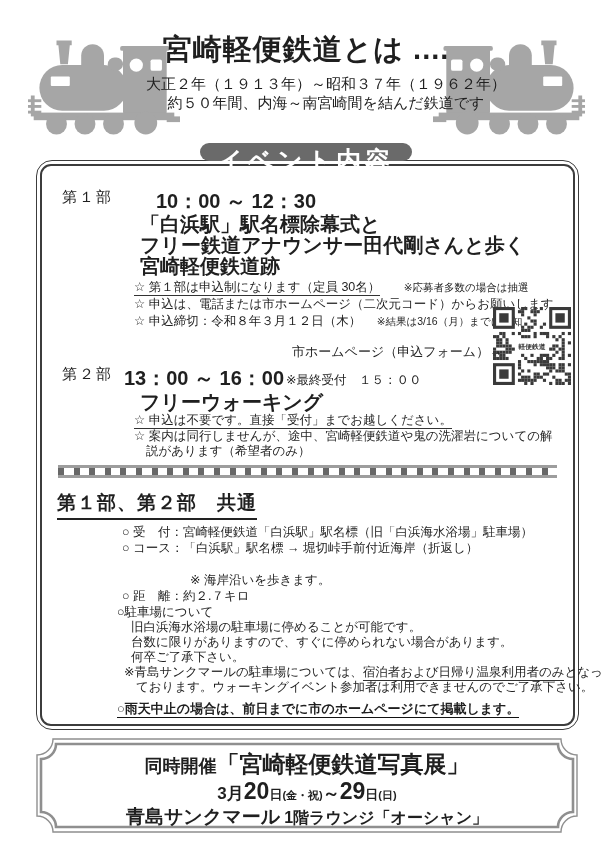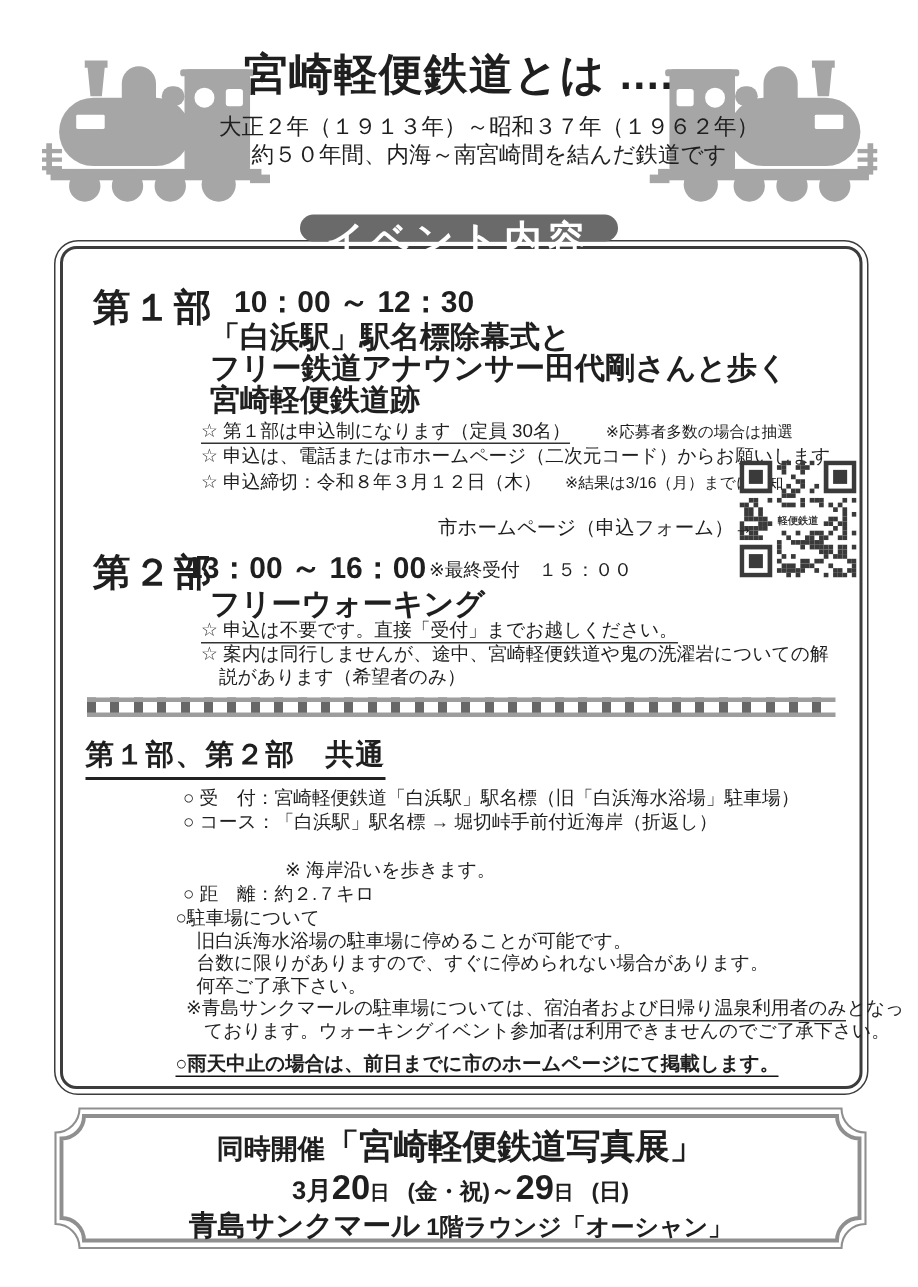--- a/index.html
+++ b/index.html
@@ -21,21 +21,21 @@
   .loco.right{transform:scaleX(-1);}
   .hd-title{left:0;right:0;top:30px;text-align:center;font-size:29px;font-weight:bold;letter-spacing:1px;}
   .hd-sub{left:0;right:0;text-align:center;font-size:15px;padding-left:40px;}
   
   .main-box{position:absolute;left:36px;top:160px;width:541px;height:568px;
     border:1.5px solid var(--box-border);border-radius:16px;}
   .main-box .inner{position:absolute;inset:3px;border:2.5px solid var(--box-border);border-radius:11px;}
   .banner{position:absolute;left:200px;top:143px;width:212px;height:18px;background:var(--banner-bg);
     border-radius:17px;color:var(--banner-text);font-size:25px;font-weight:bold;text-align:center;
     line-height:34px;letter-spacing:4px;z-index:5;}
-  .part-label{font-size:25px;font-weight:bold;letter-spacing:2px;}
+  .part-label{font-size:15px;font-weight:normal;letter-spacing:2px;}
   .part-time{font-size:20px;font-weight:bold;}
   .part-line{font-size:20px;font-weight:bold;}
   .note{font-size:12.5px;}
   .track{position:absolute;left:58px;top:465px;width:499px;height:13px;
     background:repeating-linear-gradient(90deg,var(--tie-gray) 0 6px,transparent 6px 15.6px);}
   .track::before,.track::after{content:"";position:absolute;left:0;right:0;height:3px;background:var(--rail-gray);}
   .track::before{top:0;} .track::after{bottom:0;}
   .common-heading{font-size:19px;font-weight:bold;border-bottom:2px solid #222;padding-bottom:2px;letter-spacing:1px;}
   .li{font-size:12.5px;}
   .rain{font-size:13px;font-weight:bold;}
@@ -45,21 +45,21 @@
   .qr svg{width:100%;height:100%;}
   
   .footer-box{position:absolute;left:36px;top:738px;width:542px;height:95px;}
   .footer-box svg.frame{position:absolute;inset:0;width:100%;height:100%;}
   .f-line{position:absolute;left:0;right:0;text-align:center;white-space:nowrap;font-weight:bold;}
   .f1{top:11px;}
   .f1 .pre{font-size:18px;}
   .f1 .ttl{font-size:23px;}
   .f2{top:40px;}
   .f2 .m{font-size:17px;} .f2 .d{font-size:23px;} .f2 .ds{font-size:13px;}
-  .f2 .dn{font-size:15px;margin-left:12px;} .f2 .tl{font-size:17px;}
+  .f2 .dn{font-size:11px;} .f2 .tl{font-size:17px;}
   .f3{top:66px;}
   .f3 .vm{font-size:19px;} .f3 .vs{font-size:16px;margin-left:4px;}
 </style>
 </head>
 <body>
 
 <div class="page">
 
   <div class="loco" style="left:28px;">
     <svg viewBox="0 0 160 104" aria-hidden="true">

